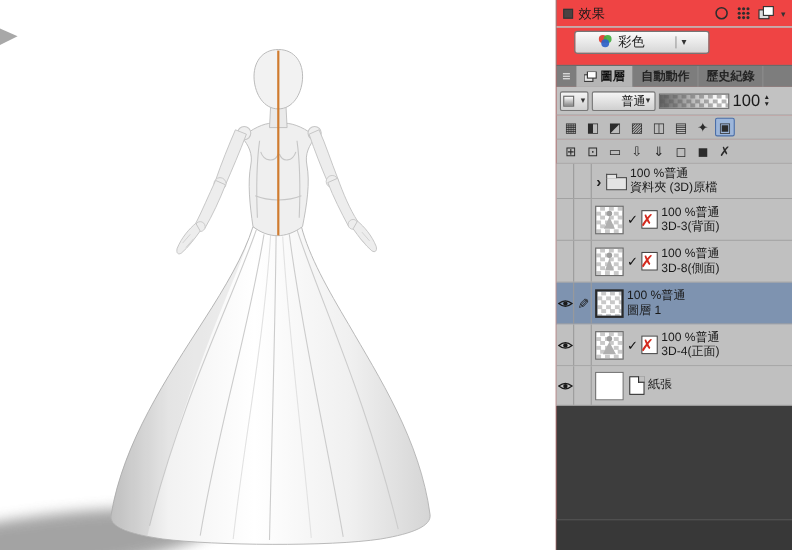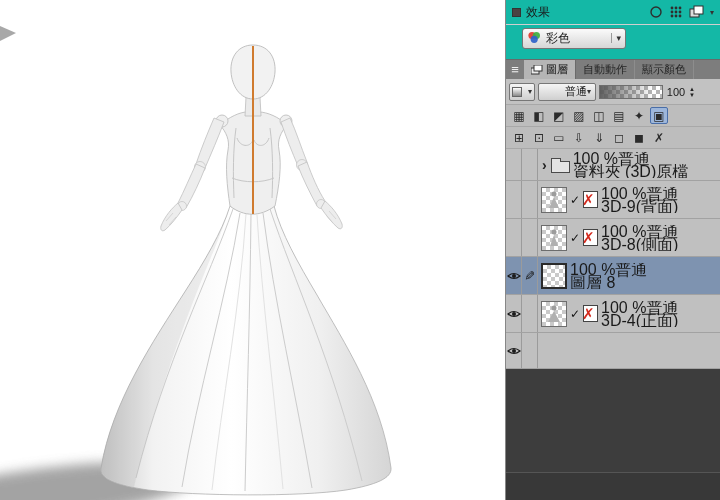--- a/index.html
+++ b/index.html
@@ -4,69 +4,69 @@
 <style>
   * { box-sizing: border-box; margin: 0; padding: 0; }
   html,body { width:720px; height:500px; overflow:hidden; }
   body { font-family:"Liberation Sans","DejaVu Sans",sans-serif; font-size:12px; color:#1a1a1a; background:#fff; display:flex; }
 
   
   .canvas { position:relative; width:505px; height:500px; background:#ffffff; overflow:hidden; }
   .canvas svg { display:block; }
 
   
-  .panel { width:215px; height:500px; background:#14b8a6; border-left:1px solid #878787; display:flex; flex-direction:column; }
+  .panel { width:215px; height:500px; background:#ef4444; border-left:1px solid #878787; display:flex; flex-direction:column; }
 
   .fx-header { height:24px; display:flex; align-items:center; padding:0 6px; gap:5px; }
   .bullet { width:9px; height:9px; background:#4a4242; border:1px solid #333; flex:0 0 auto; }
   .fx-title { font-size:12px; }
   .fx-icons { margin-left:auto; display:flex; align-items:center; gap:6px; }
   .fx-icons span { display:inline-flex; }
 
   .divider { height:1px; background:#979797; border-bottom:1px solid #cfcfcf; }
 
   .dc-label-row { height:20px; display:flex; align-items:center; gap:5px; padding:0 6px; }
   .dc-row { height:26px; display:flex; align-items:center; padding:0 0 0 16px; margin-bottom:8px; }
-  .dropdown { width:104px; height:21px; background:linear-gradient(#fbfbfb,#d6d6d6); border:1px solid #767676; border-radius:3px; display:flex; align-items:center; gap:5px; padding:0 4px; font-size:12px; }
+  .dropdown { width:123px; height:21px; background:linear-gradient(#fbfbfb,#d6d6d6); border:1px solid #767676; border-radius:3px; display:flex; align-items:center; gap:5px; padding:0 20px; font-size:12px; }
   .dropdown .dd-arrow { margin-left:auto; border-left:1px solid #9a9a9a; padding-left:4px; font-size:9px; color:#333; }
 
   .tabbar { height:20px; background:#7d7d7d; display:flex; align-items:stretch; border-top:1px solid #6a6a6a; }
   .menu-btn { width:18px; display:flex; align-items:center; justify-content:center; color:#efefef; font-size:13px; }
-  .tab { display:flex; align-items:center; gap:3px; padding:0 7px; font-size:11px; color:#111; }
+  .tab { display:flex; align-items:center; gap:3px; padding:0 7px; font-size:11px; color:#111;font-weight:bold; }
   .tab.active { background:#b5b5b5; border-right:1px solid #6a6a6a; }
   .tab.inactive { color:#242424; border-right:1px solid #8d8d8d; }
 
   .blendrow { height:26px; background:#c2c2c2; display:flex; align-items:center; gap:3px; padding:0 3px; border-bottom:1px solid #a8a8a8; }
   .mini-combo { width:26px; height:18px; background:linear-gradient(#f5f5f5,#cfcfcf); border:1px solid #777; border-radius:2px; display:flex; align-items:center; justify-content:space-between; padding:0 2px; }
   .mini-sq { width:10px; height:10px; background:linear-gradient(#fff,#8a8a8a); border:1px solid #666; }
   .dd-arrow { font-size:8px; color:#333; }
   .combo { height:18px; flex:0 0 58px; background:linear-gradient(#f5f5f5,#cfcfcf); border:1px solid #777; border-radius:2px; display:flex; align-items:center; justify-content:flex-end; padding:0 4px; font-size:11px; }
   .op-slider { flex:0 0 64px; height:14px; border:1px solid #6e6e6e;
       background:linear-gradient(to right, rgba(88,88,88,.95), rgba(88,88,88,0) 85%), repeating-conic-gradient(#b5b5b5 0% 25%, #ffffff 0% 50%);
       background-size:100% 100%, 8px 8px; }
-  .op-val { font-size:11px; min-width:20px; text-align:center; }
+  .op-val { font-size:15px; min-width:20px; text-align:left; }
   .stepper { display:flex; flex-direction:column; line-height:6px; font-size:6px; color:#222; }
 
   .toolrow { height:22px; background:#bdbdbd; display:flex; align-items:center; gap:2px; padding:0 4px; border-bottom:1px solid #a8a8a8; }
   .ticon { width:18px; height:17px; display:flex; align-items:center; justify-content:center; font-size:12px; color:#2b2b2b; border-radius:2px; }
   .ticon.hl { background:#9db6da; border:1px solid #4a6ea8; }
 
   
   .layerlist { background:#c6c6c6; }
   .lrow { display:flex; align-items:stretch; border-bottom:1px solid #a2a2a2; background:#c0c0c0; }
   .lrow.selected { background:#7e93b0; }
   .gcell { flex:0 0 16px; border-right:1px solid #9b9b9b; display:flex; align-items:center; justify-content:center; }
   .lbody { flex:1; display:flex; align-items:center; gap:3px; padding:2px 3px; min-width:0; }
   .thumb { width:26px; height:26px; border:1px solid #6d6d6d; background:repeating-conic-gradient(#c9c9c9 0% 25%, #ffffff 0% 50%); background-size:8px 8px; flex:0 0 auto; position:relative; display:flex; align-items:center; justify-content:center; }
   .thumb.sel { border:2px solid #2a2a2a; }
   .thumb.white { background:#ffffff; }
   .check { font-size:12px; font-weight:bold; color:#111; }
   .noedit { position:relative; width:15px; height:17px; background:#fff; border:1px solid #444; flex:0 0 auto; }
   .noedit::after { content:"✗"; position:absolute; left:-2px; top:-1px; font-size:15px; font-weight:bold; color:#d42a1e; }
-  .ltext { display:flex; flex-direction:column; justify-content:center; line-height:13px; font-size:16px; min-width:0; overflow:hidden; white-space:nowrap; }
+  .ltext { display:flex; flex-direction:column; justify-content:center; line-height:13px; font-size:11px; min-width:0; overflow:hidden; white-space:nowrap; }
   .pencil { font-size:13px; transform:rotate(90deg); }
   .expand { font-size:14px; font-weight:bold; color:#222; padding:0 1px; }
   .folder-ic { width:19px; height:12px; background:#e4e4e4; border:1px solid #4a4a4a; position:relative; margin-top:4px; flex:0 0 auto; }
   .folder-ic::before { content:""; position:absolute; top:-4px; left:-1px; width:8px; height:3px; background:#e4e4e4; border:1px solid #4a4a4a; border-bottom:none; }
   .page-ic { width:14px; height:17px; background:#fff; border:1px solid #2e2e2e; position:relative; flex:0 0 auto; margin-left:2px; }
   .page-ic::after { content:""; position:absolute; right:-1px; top:-1px; width:5px; height:5px; background:#c0c0c0; border-left:1px solid #2e2e2e; border-bottom:1px solid #2e2e2e; }
 
   .footer { flex:1; background:#3d3d3d; display:flex; flex-direction:column; justify-content:flex-end; }
   .footer-strip { height:28px; background:#383838; border-top:1px solid #555; }
 
@@ -198,21 +198,21 @@
   <div class="tabbar">
     <span class="menu-btn">≡</span>
     <span class="tab active">
       <svg width="12" height="10">
           <rect x="0" y="3" width="8" height="6" fill="#e8e8e8" stroke="#333"></rect>
           <rect x="3" y="0" width="8" height="6" fill="#fff" stroke="#333"></rect>
         </svg>
       <span>圖層</span>
     </span>
     <span class="tab inactive">自動動作</span>
-    <span class="tab inactive">顯示顏色</span>
+    <span class="tab inactive">歷史紀錄</span>
   </div>
 
   <div class="blendrow">
     <div class="mini-combo">
       <span class="mini-sq"></span>
       <span class="dd-arrow">▾</span>
     </div>
     <div class="combo">
       <span>普通</span>
       <span class="dd-arrow">▾</span>
@@ -268,21 +268,21 @@
         <span class="thumb">
           <svg width="20" height="20">
               <circle cx="10" cy="4" r="2.5" fill="#9c9c9c"></circle>
               <path d="M 10,7 L 5,18 L 15,18 Z" fill="#b0b0b0"></path>
             </svg>
         </span>
         <span class="check">✓</span>
         <span class="noedit"></span>
         <div class="ltext">
           <span>100 %普通</span>
-          <span>3D-9(背面)</span>
+          <span>3D-3(背面)</span>
         </div>
       </div>
     </div>
 
     <div class="lrow h38">
       <span class="gcell"></span>
       <span class="gcell"></span>
       <div class="lbody">
         <span class="thumb">
           <svg width="20" height="20">
@@ -306,21 +306,21 @@
             <circle cx="7" cy="5" r="2" fill="#1a1a1a"></circle>
           </svg>
       </span>
       <span class="gcell">
         <span class="pencil">✎</span>
       </span>
       <div class="lbody">
         <span class="thumb sel"></span>
         <div class="ltext">
           <span>100 %普通</span>
-          <span>圖層 8</span>
+          <span>圖層 1</span>
         </div>
       </div>
     </div>
 
     <div class="lrow h38">
       <span class="gcell">
         <svg width="14" height="10">
             <path d="M1 5 Q7 0 13 5 Q7 10 1 5 Z" fill="none" stroke="#1a1a1a" stroke-width="1.2"></path>
             <circle cx="7" cy="5" r="2" fill="#1a1a1a"></circle>
           </svg>
@@ -343,20 +343,27 @@
     </div>
 
     <div class="lrow h36">
       <span class="gcell">
         <svg width="14" height="10">
             <path d="M1 5 Q7 0 13 5 Q7 10 1 5 Z" fill="none" stroke="#1a1a1a" stroke-width="1.2"></path>
             <circle cx="7" cy="5" r="2" fill="#1a1a1a"></circle>
           </svg>
       </span>
       <span class="gcell"></span>
+      <div class="lbody">
+        <span class="thumb white"></span>
+        <span class="page-ic"></span>
+        <div class="ltext">
+          <span>紙張</span>
+        </div>
+      </div>
     </div>
 
   </div>
 
   <div class="footer">
     <div class="footer-strip"></div>
   </div>
 
 </div>
 

